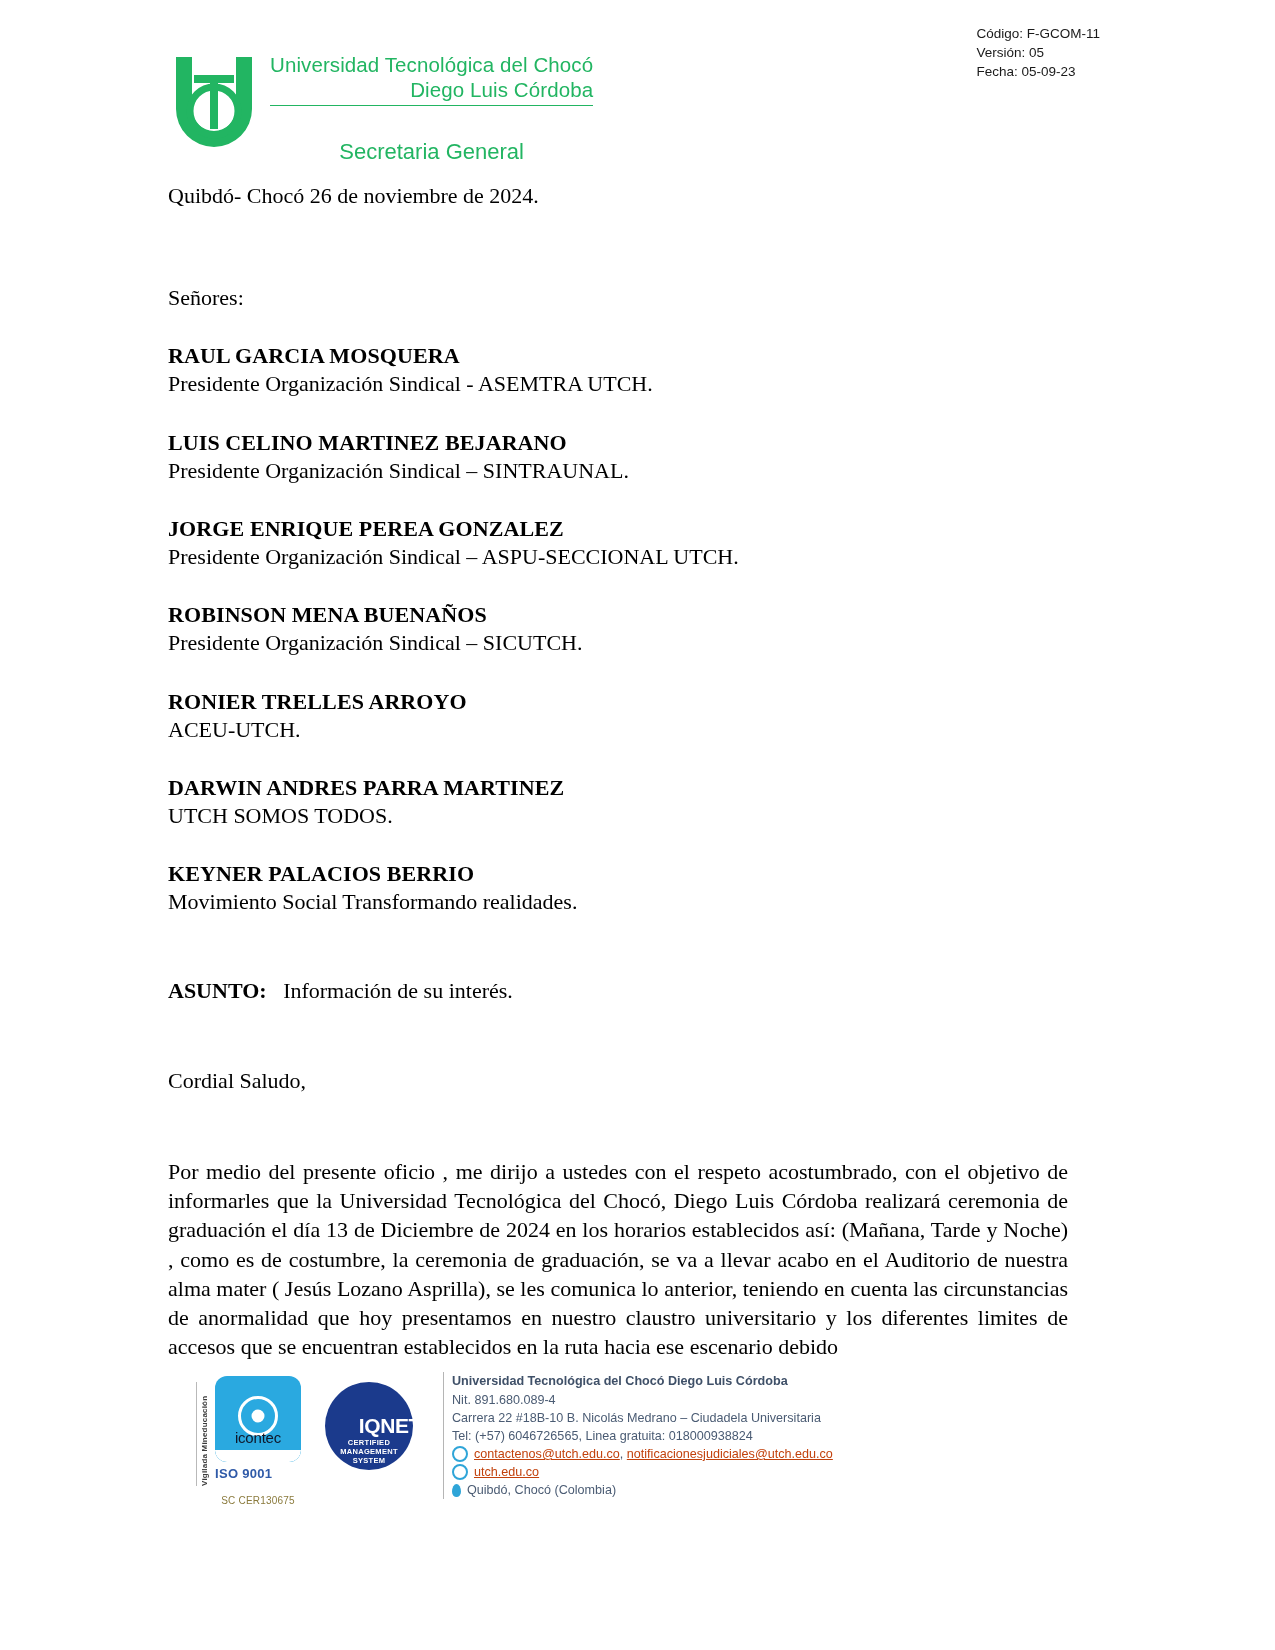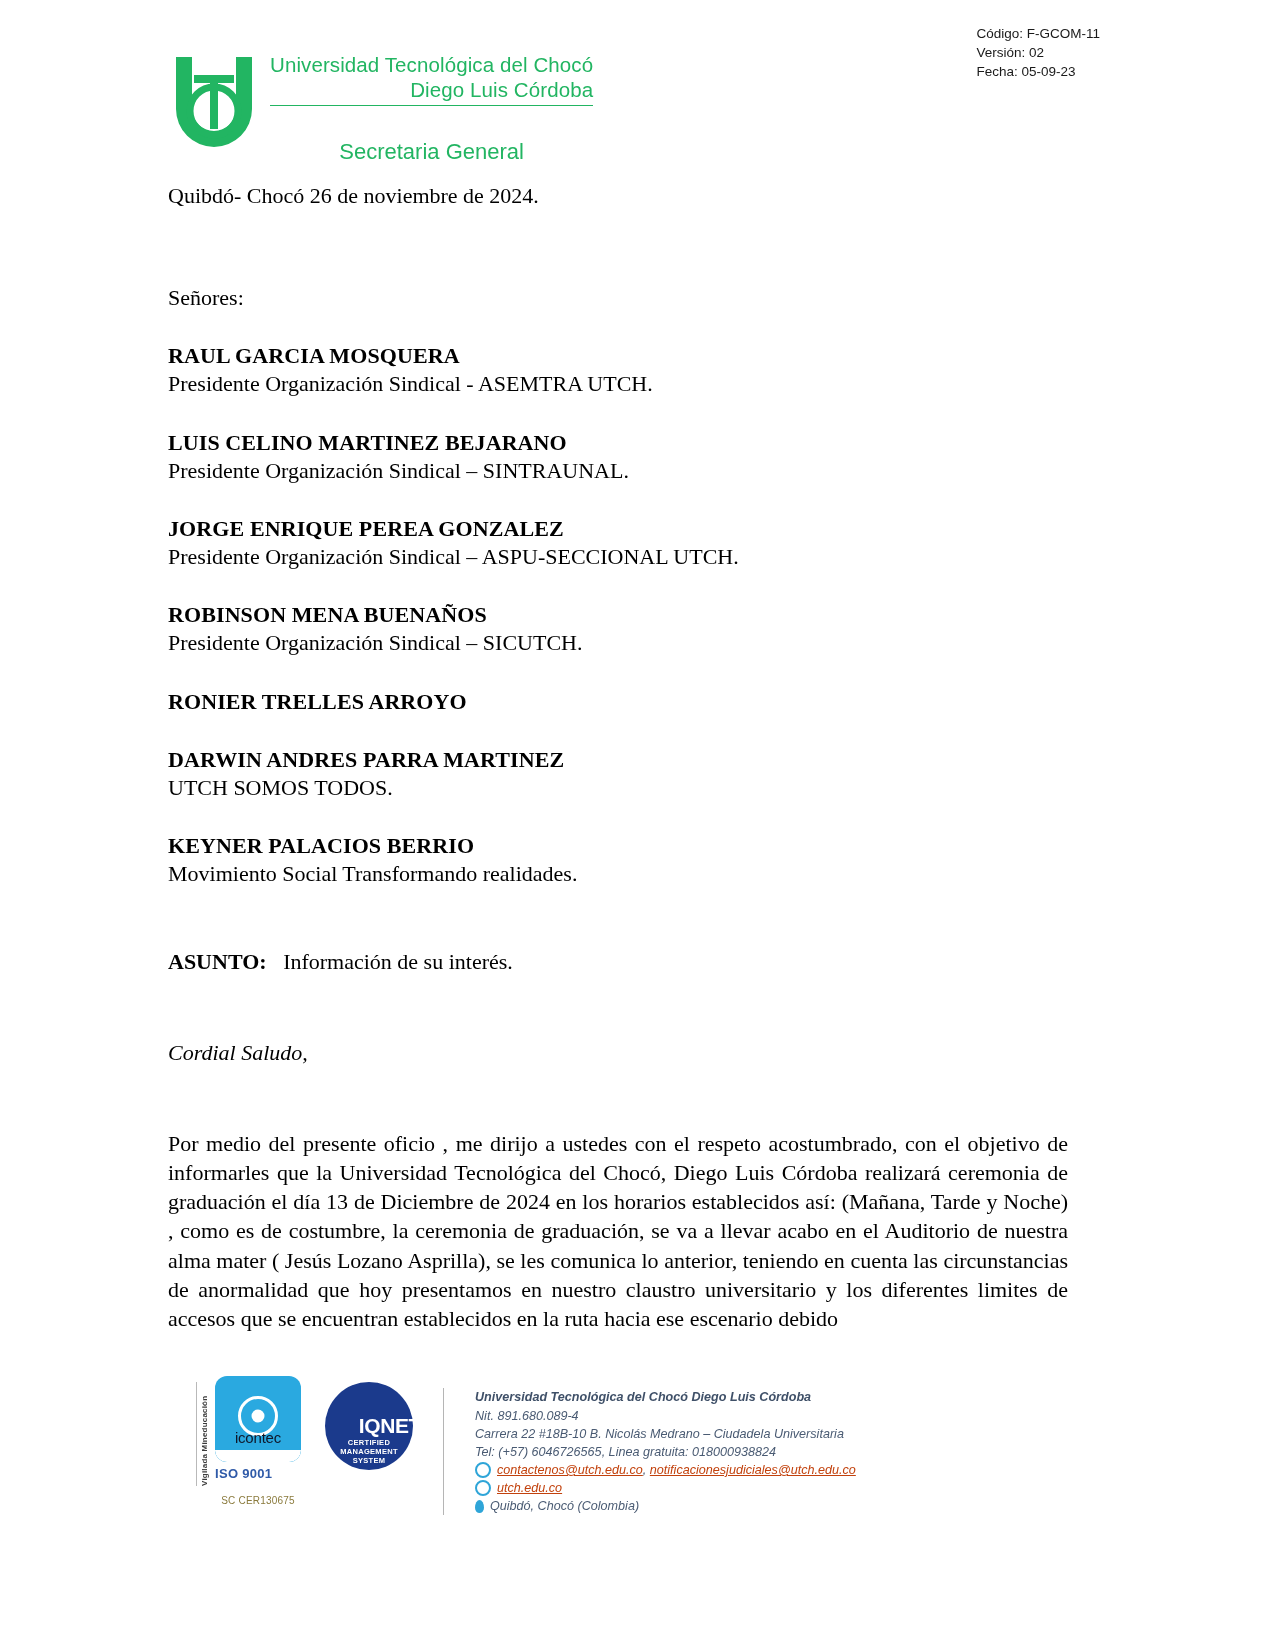--- a/index.html
+++ b/index.html
@@ -92,21 +92,21 @@
     letter-spacing: .1px;
     margin: 0;
   }
   .recipient-role { margin: 0; }
 
   .subject {
     margin-top: 60px;
   }
   .subject-label { font-weight: bold; }
 
-  .greeting { margin-top: 62px; font-style: italic; }
+  .greeting { margin-top: 62px; }
 
   .paragraph {
     margin-top: 62px;
     text-align: justify;
     line-height: 1.33;
   }
 
   
   .footer {
     position: absolute;
@@ -236,27 +236,26 @@
     text-align: center;
     font-family: "Liberation Sans", sans-serif;
     font-size: 7.5px;
     font-weight: bold;
     color: #ffffff;
     line-height: 9px;
     letter-spacing: .3px;
   }
   .contact {
     border-left: 1.5px solid #b5b5b5;
-    padding-left: 31px;
-    margin-top: 16px;
+    padding-left: 8px;
+    margin-top: 0;
     font-family: "Liberation Sans", sans-serif;
     color: #4a5b73;
     font-size: 12.6px;
     line-height: 18px;
-    font-style: italic;
   }
   .contact-title {
     font-weight: bold;
     color: #3f5068;
     margin-bottom: 1px;
   }
   .contact-row {
     display: flex;
     align-items: center;
     gap: 6px;
@@ -298,21 +297,21 @@
     <div class="logo-text">
       <div class="logo-line1">Universidad Tecnológica del Chocó</div>
       <div class="logo-line2">Diego Luis Córdoba</div>
       <div class="logo-rule"></div>
       <div class="logo-line3">Secretaria General</div>
     </div>
   </div>
 
   <div class="doc-meta">
     <div>Código: F-GCOM-11</div>
-    <div>Versión: 02</div>
+    <div>Versión: 05</div>
     <div>Fecha: 05-09-23</div>
   </div>
 
 </div>
 
 <div class="page-body">
 
   <p class="dateline">Quibdó- Chocó 26 de noviembre de 2024.</p>
 
   <div class="salutation-block">
@@ -336,20 +335,21 @@
       <p class="recipient-role">Presidente Organización Sindical – ASPU-SECCIONAL UTCH.</p>
     </div>
 
     <div class="recipient">
       <p class="recipient-name">ROBINSON MENA BUENAÑOS</p>
       <p class="recipient-role">Presidente Organización Sindical – SICUTCH.</p>
     </div>
 
     <div class="recipient">
       <p class="recipient-name">RONIER TRELLES ARROYO</p>
+      <p class="recipient-role">ACEU-UTCH.</p>
     </div>
 
     <div class="recipient">
       <p class="recipient-name">DARWIN ANDRES PARRA MARTINEZ</p>
       <p class="recipient-role">UTCH SOMOS TODOS.</p>
     </div>
 
     <div class="recipient">
       <p class="recipient-name">KEYNER PALACIOS BERRIO</p>
       <p class="recipient-role">Movimiento Social Transformando realidades.</p>

